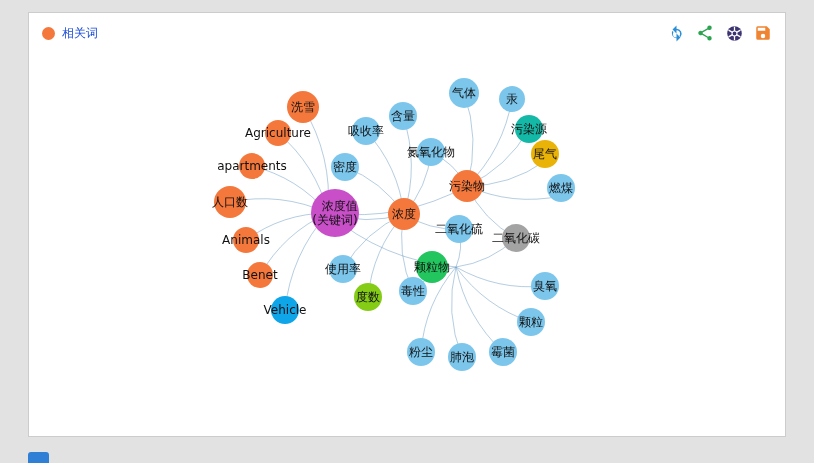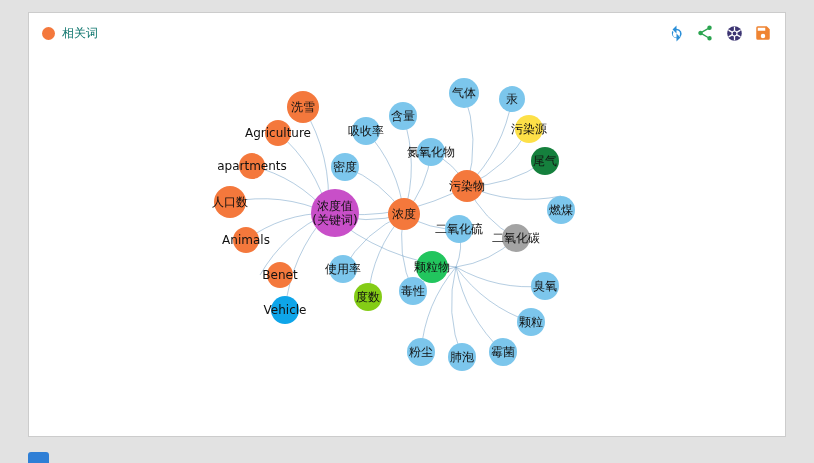--- a/index.html
+++ b/index.html
@@ -10,35 +10,35 @@
     position:relative;
     overflow:hidden;
   }
   .panel{
     position:absolute;left:28px;top:12px;width:758px;height:425px;
     background:#ffffff;border:1px solid #cccccc;
   }
   .legend{position:absolute;left:13px;top:12px;display:flex;gap:24px;align-items:center}
   .legend-item{display:flex;align-items:center;gap:7px;cursor:pointer}
   .dot{width:13px;height:13px;border-radius:50%;flex:0 0 auto}
-  .legend-label{font-size:12px;color:#0f766e}
+  .legend-label{font-size:12px;color:#1d4ed8}
   .toolbar{position:absolute;right:12px;top:10px;display:flex;gap:9px;align-items:center}
   .tool-btn{width:20px;height:20px;cursor:pointer;display:flex;align-items:center;justify-content:center;background:none;border:none;padding:0}
   .tool-btn svg{display:block}
   .graph-layer{position:absolute;left:0;top:0;width:814px;height:463px}
   svg.edges{position:absolute;left:0;top:0}
   .edge{fill:none;stroke-width:1;opacity:.5}
   .node{
     position:absolute;border-radius:50%;
     display:flex;align-items:center;justify-content:center;
     cursor:pointer;
   }
   .node-label{
     position:absolute;font-size:12px;color:#111;
-    white-space:pre;text-align:center;line-height:1.2;
+    white-space:pre;text-align:right;line-height:1.2;
     pointer-events:none;
   }
   .artifact{
     position:absolute;left:28px;bottom:0;width:21px;height:11px;
     background:#2f7fd6;border-radius:3px 3px 0 0;
   }
 </style>
 </head>
 <body>
 
@@ -130,21 +130,21 @@
       </div>
       <div class="node" style="left: 239px; top: 153px; height: 26px; width: 26px; background: rgb(244, 120, 60);">
         <div class="node-label">apartments</div>
       </div>
       <div class="node" style="left: 214px; top: 186px; height: 32px; width: 32px; background: rgb(244, 120, 60);">
         <div class="node-label">人口数</div>
       </div>
       <div class="node" style="left: 233px; top: 227px; height: 26px; width: 26px; background: rgb(244, 120, 60);">
         <div class="node-label">Animals</div>
       </div>
-      <div class="node" style="left: 247px; top: 262px; height: 26px; width: 26px; background: rgb(244, 120, 60); margin-left: 20px;">
+      <div class="node" style="left: 247px; top: 262px; height: 26px; width: 26px; background: rgb(244, 120, 60);">
         <div class="node-label">Benet</div>
       </div>
       <div class="node" style="left: 271px; top: 296px; height: 28px; width: 28px; background: #0ea5e9;">
         <div class="node-label">Vehicle</div>
       </div>
       <div class="node" style="left: 388px; top: 198px; height: 32px; width: 32px; background: rgb(244, 120, 60);">
         <div class="node-label">浓度</div>
       </div>
       <div class="node" style="left: 451px; top: 170px; height: 32px; width: 32px; background: rgb(244, 120, 60);">
         <div class="node-label">污染物</div>
@@ -163,27 +163,27 @@
       </div>
       <div class="node" style="left: 417px; top: 138px; height: 28px; width: 28px; background: rgb(124, 198, 236);">
         <div class="node-label">氮氧化物</div>
       </div>
       <div class="node" style="left: 449px; top: 78px; height: 30px; width: 30px; background: rgb(124, 198, 236);">
         <div class="node-label">气体</div>
       </div>
       <div class="node" style="left: 499px; top: 86px; height: 26px; width: 26px; background: rgb(124, 198, 236);">
         <div class="node-label">汞</div>
       </div>
-      <div class="node" style="left: 515px; top: 115px; height: 28px; width: 28px; background: #fde047;">
+      <div class="node" style="left: 515px; top: 115px; height: 28px; width: 28px; background: #14b8a6;">
         <div class="node-label">污染源</div>
       </div>
-      <div class="node" style="left: 531px; top: 147px; height: 28px; width: 28px; background: #15803d; text-decoration: underline;">
+      <div class="node" style="left: 531px; top: 140px; height: 28px; width: 28px; background: #eab308; text-decoration: underline;">
         <div class="node-label">尾气</div>
       </div>
-      <div class="node" style="left: 547px; top: 196px; height: 28px; width: 28px; background: rgb(124, 198, 236);">
+      <div class="node" style="left: 547px; top: 174px; height: 28px; width: 28px; background: rgb(124, 198, 236);">
         <div class="node-label">燃煤</div>
       </div>
       <div class="node" style="left: 445px; top: 215px; height: 28px; width: 28px; background: rgb(124, 198, 236);">
         <div class="node-label">二氧化硫</div>
       </div>
       <div class="node" style="left: 502px; top: 224px; height: 28px; width: 28px; background: #a3a3a3;">
         <div class="node-label">二氧化碳</div>
       </div>
       <div class="node" style="left: 329px; top: 255px; height: 28px; width: 28px; background: rgb(124, 198, 236);">
         <div class="node-label">使用率</div>

